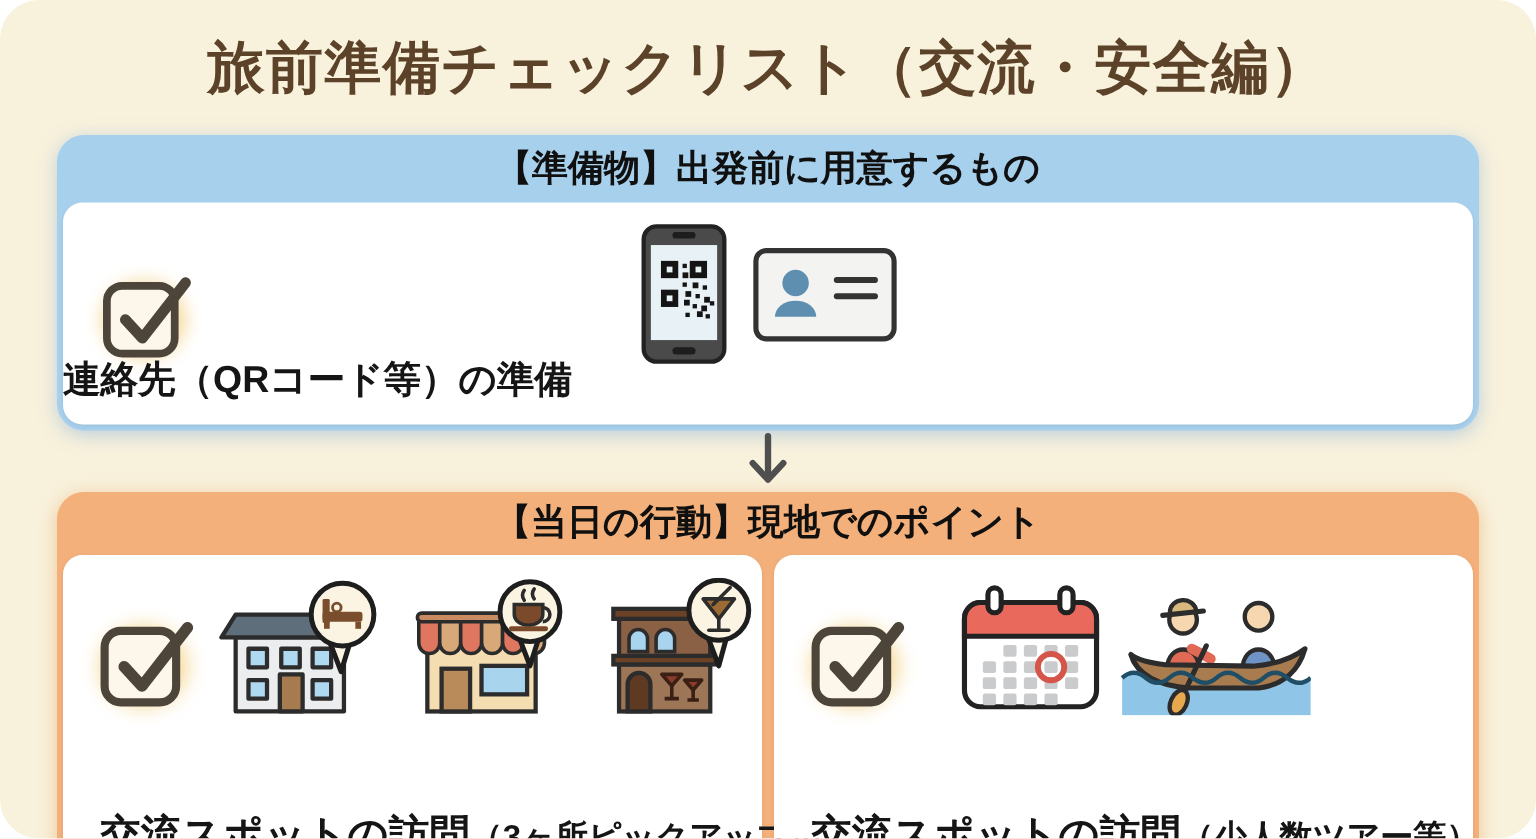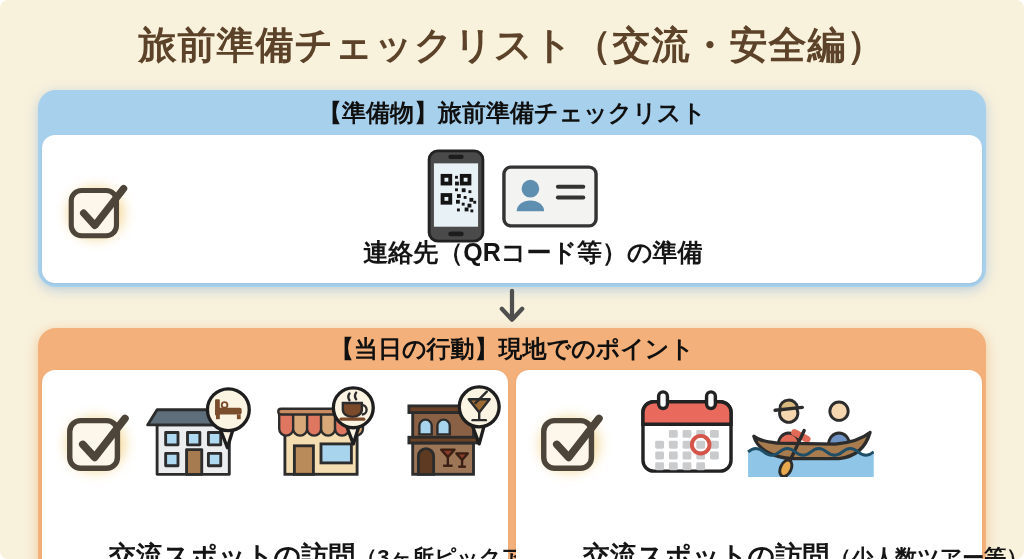--- a/index.html
+++ b/index.html
@@ -1,17 +1,17 @@
 <!DOCTYPE html>
 <html><head>
 <meta charset="utf-8">
 <style>
   * { margin:0; padding:0; box-sizing:border-box; }
   body { background:#ffffff; font-family:"Liberation Sans","DejaVu Sans",sans-serif; }
-  .canvas { position:relative; width:1024px; height:559px; background:#F8F1DC; border-radius:8px; overflow:hidden; }
+  .canvas { position:relative; width:1024px; height:559px; background:#F8F1DC; border-radius:26px; overflow:hidden; }
 
   .title { position:absolute; top:20px; left:0; width:100%; text-align:center;
            font-size:38px; font-weight:800; color:#5B4228; letter-spacing:1px; }
 
   .section { position:absolute; left:38px; width:948px; border-radius:18px; }
   .section1 { top:90px; height:197px; background:#A7D0EC; box-shadow:0 3px 12px rgba(140,180,220,.55); }
   .section2 { top:328px; height:262px; background:#F3B07A; box-shadow:0 3px 12px rgba(235,160,90,.55); }
 
   .sec-header { position:absolute; top:0; left:0; right:0; text-align:center;
                 font-weight:800; color:#101010; font-size:24px; }
@@ -29,22 +29,22 @@
   .section1 .checkbox-wrap { left:20px; top:36px; width:74px; height:74px; }
   .section2 .checkbox-wrap { left:18px; top:30px; width:78px; height:78px; }
 
   .icons { position:absolute; left:0; right:0; display:flex; justify-content:center;
            align-items:center; }
   .section1 .icons { top:10px; height:102px; gap:14px; }
   .section2 .icons { top:8px; height:108px; gap:10px; }
   .card.shift .icons { left:92px; }
   .card.shift-sm .icons { left:14px; }
 
-  .label { position:absolute; left:0; right:0; text-align:center; color:#151515;
-           white-space:nowrap;padding-left:42px; }
+  .label { position:absolute; left:0; right:0; color:#151515;
+           white-space:nowrap; }
   .section1 .label { bottom:14px; }
   .section2 .label { bottom:12px; }
   .section1 .label-main { font-size:25px; font-weight:800; }
   .section1 .label-paren { font-size:21px; font-weight:800; }
   .section2 .label-main { font-size:27px; font-weight:800;margin-left:25px; }
   .section2 .label-paren { font-size:22px; font-weight:800; }
 
   .connector { position:absolute; top:288px; left:0; width:100%; height:38px;
                display:flex; justify-content:center; }
   svg.use-icon { display:block; }
@@ -263,21 +263,21 @@
     <path d="M20 3 V34" stroke="#4F4F4F" stroke-width="5" stroke-linecap="round" fill="none"></path>
     <path d="M8 24 L20 37 L32 24" fill="none" stroke="#4F4F4F" stroke-width="5" stroke-linecap="round" stroke-linejoin="round"></path>
   </symbol>
 </svg>
 
 <div class="canvas">
 
   <div class="title">旅前準備チェックリスト（交流・安全編）</div>
 
   <div class="section section1">
-    <div class="sec-header">【準備物】旅前準備チェックリスト</div>
+    <div class="sec-header">【準備物】出発前に用意するもの</div>
     <div class="cards">
       <div class="card">
         <span class="checkbox-wrap">
           <svg class="use-icon" width="74" height="74" viewBox="0 0 72 72" overflow="visible">
               <use href="#sym-checkbox"></use>
             </svg>
         </span>
         <div class="icons">
           <svg class="use-icon" width="62" height="96" viewBox="0 0 64 100">
               <use href="#sym-phone"></use>

